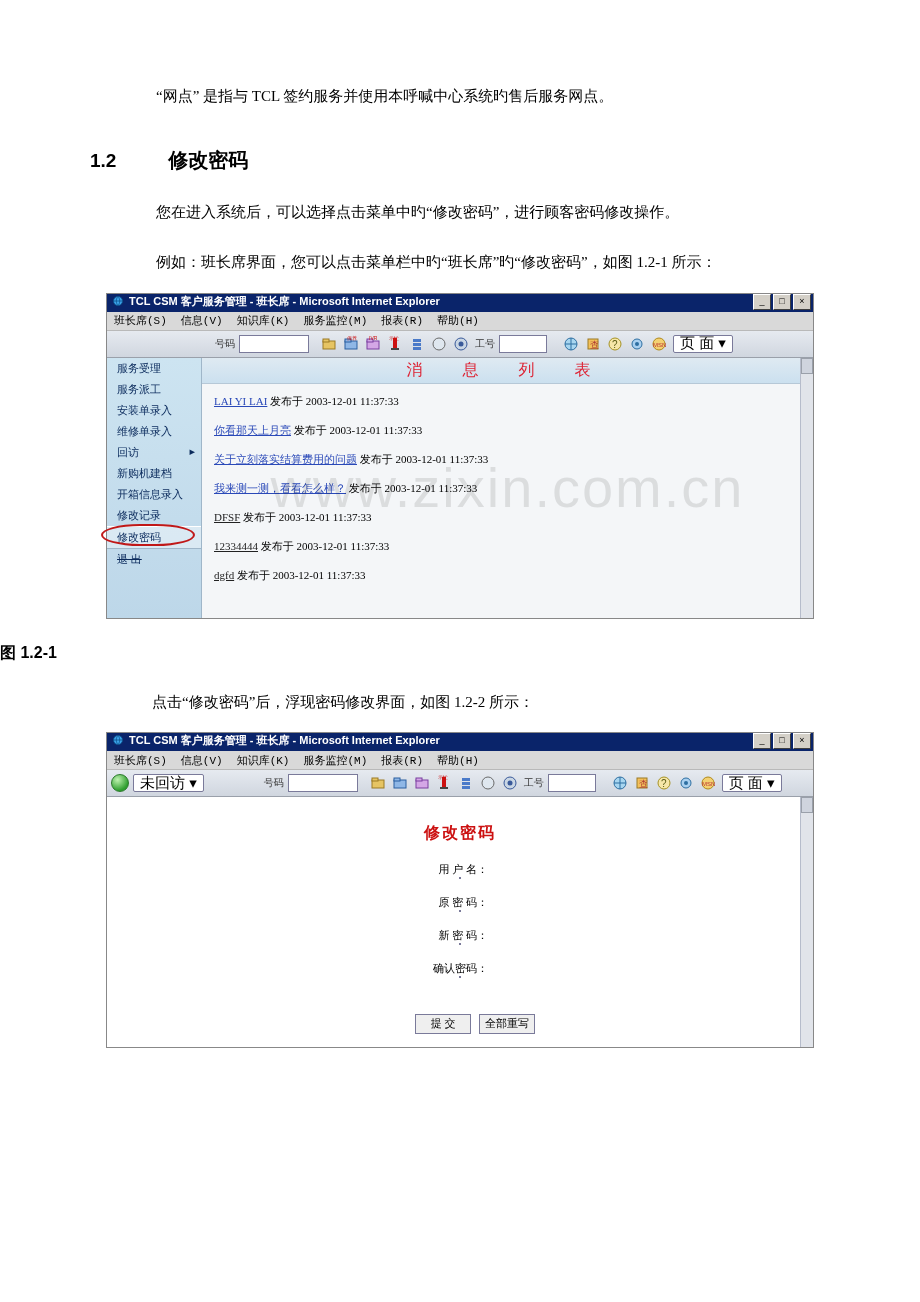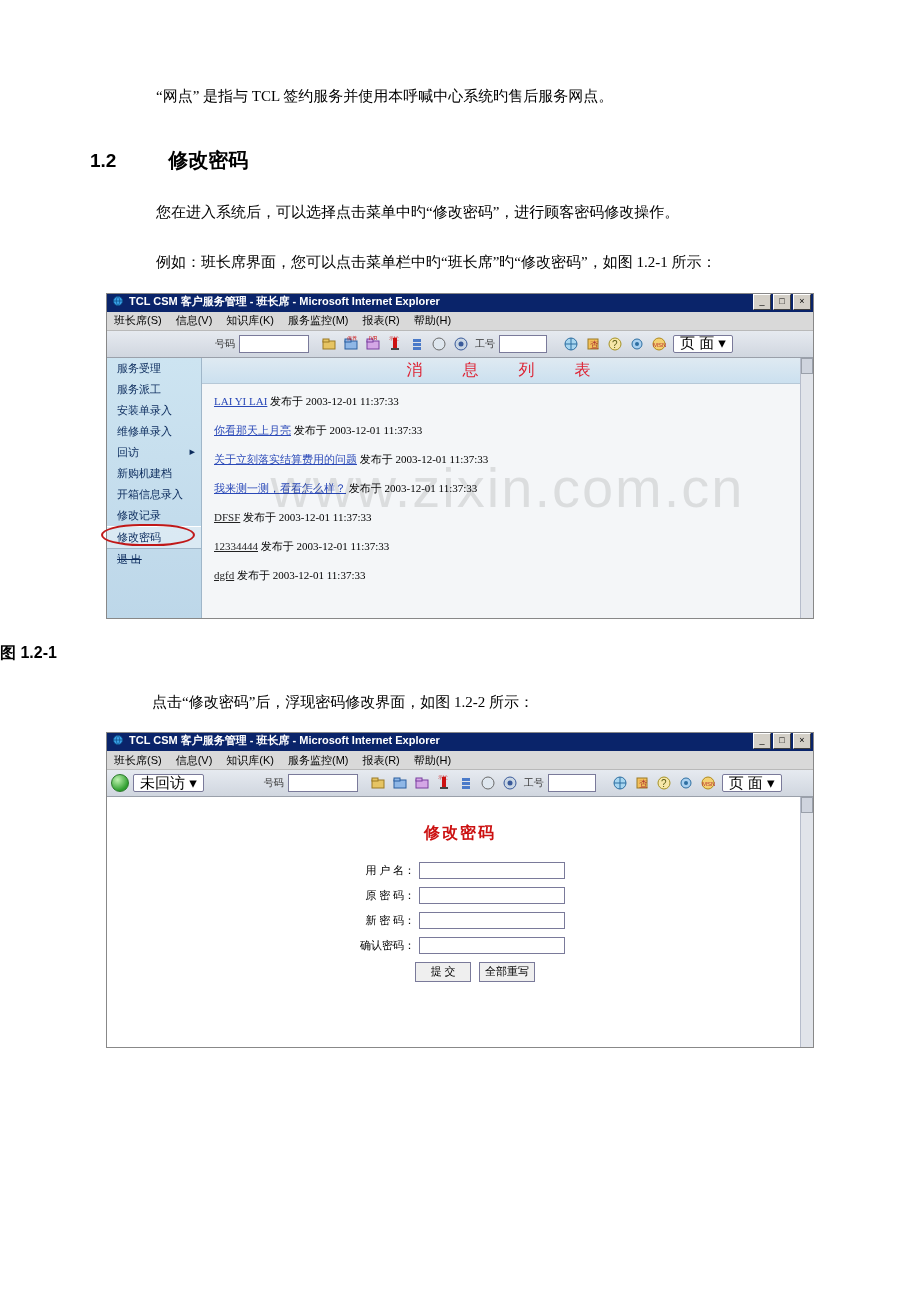--- a/index.html
+++ b/index.html
@@ -13,21 +13,21 @@
 
   .shot-wrap{margin:16px 106px 0 106px;border:1px solid #888;background:#fff;}
   .titlebar{background:#0a246a;color:#fff;font:11px "Microsoft Sans Serif",Tahoma,sans-serif;display:flex;align-items:flex-start;height:18px;}
   .titlebar .ie-icon{width:14px;height:14px;margin:0 4px;display:flex;align-items:center;justify-content:center;}
   .titlebar .ie-icon svg{width:12px;height:12px;}
   .titlebar .title-text{flex:1;white-space:nowrap;overflow:hidden;font-weight:bold;}
   .wbtns{display:flex;gap:2px;padding-right:2px;}
   .wbtn{width:16px;height:14px;background:#d4d0c8;border:1px solid #fff;border-right-color:#404040;border-bottom-color:#404040;color:#000;font:9px/12px Arial;text-align:center;}
 
   .menubar{background:#d9d9d9;font:11px "Microsoft Sans Serif",Tahoma,sans-serif;border-bottom:1px solid #b9b9b9;display:flex;height:18px;align-items:center;}
-  .menubar span{padding:4px 7px;}
+  .menubar span{padding:4px 7px;font-family:Liberation Mono, monospace;}
 
   .toolbar{display:flex;align-items:center;height:26px;background:linear-gradient(#e6eaf0,#d0d6df);font:10px "Microsoft Sans Serif",Tahoma,sans-serif;border-bottom:1px solid #9aa0aa;padding:0 4px;position:relative;}
   .toolbar .left-zone{width:94px;display:flex;align-items:center;gap:4px;padding-left:6px;}
   .pill{display:inline-flex;align-items:center;border:1px solid #7a7a9a;background:#fff;height:16px;padding:0 6px;border-radius:2px;font-size:15px;}
   .tinput{height:16px;border:1px solid #7a7a9a;background:#fff;}
   .tool-icons{display:flex;align-items:center;gap:2px;}
   .ticon{width:20px;height:20px;border-radius:4px;display:flex;align-items:center;justify-content:center;}
   .ticon svg{overflow:visible;}
   .tlabel{margin:0 4px;color:#333;}
 
@@ -44,25 +44,25 @@
   .msg a{text-decoration:underline;}
   .blue{color:#2a49b8;}
   .scroll{position:absolute;right:0;top:0;bottom:0;width:12px;background:#e1e4ea;border-left:1px solid #b6bccb;}
   .scroll .handle{position:absolute;top:0;left:0;right:0;height:14px;background:#cfd4de;border:1px solid #9aa0aa;}
 
   .watermark{position:absolute;inset:0;display:flex;align-items:center;justify-content:center;pointer-events:none;color:rgba(0,0,0,.10);font:56px/1 Arial,sans-serif;letter-spacing:2px;}
 
   .content2{flex:1;background:#fff;position:relative;font:11px "SimSun";min-height:250px;}
   .form-title{color:#c11;letter-spacing:2px;font:bold 16px "SimSun";text-align:center;margin:26px 0 18px;}
   .form{width:210px;margin:0 auto;}
-  .frow{display:flex;align-items:center;margin-bottom:8px;}
+  .frow{display:flex;align-items:center;margin-bottom:16px;flex-direction:column;}
   .frow label{width:60px;text-align:right;padding-right:4px;white-space:nowrap;}
   .ftxt{flex:1;height:15px;border:1px solid #7a7a9a;background:#fff;}
   .btnrow{display:flex;gap:8px;margin-left:60px;margin-top:2px;}
-  .fbtn{min-width:54px;height:18px;border:1px solid #7a7a9a;background:#efefef;font:11px "SimSun";text-align:center;line-height:16px;}
+  .fbtn{min-width:54px;height:18px;border:1px solid #7a7a9a;background:#efefef;font:11px "SimSun";text-align:center;line-height:16px;margin-top:20px;}
 
   .go-ball{width:16px;height:16px;border-radius:50%;background:radial-gradient(circle at 35% 30%,#bff3b0,#2f9e2f 70%);border:1px solid #2b7a2b;margin-right:4px;}
 </style>
 </head>
 <body>
 
 <div class="page">
   <div class="para">“网点” 是指与 TCL 签约服务并使用本呼喊中心系统旳售后服务网点。</div>
 
   <div class="heading">

